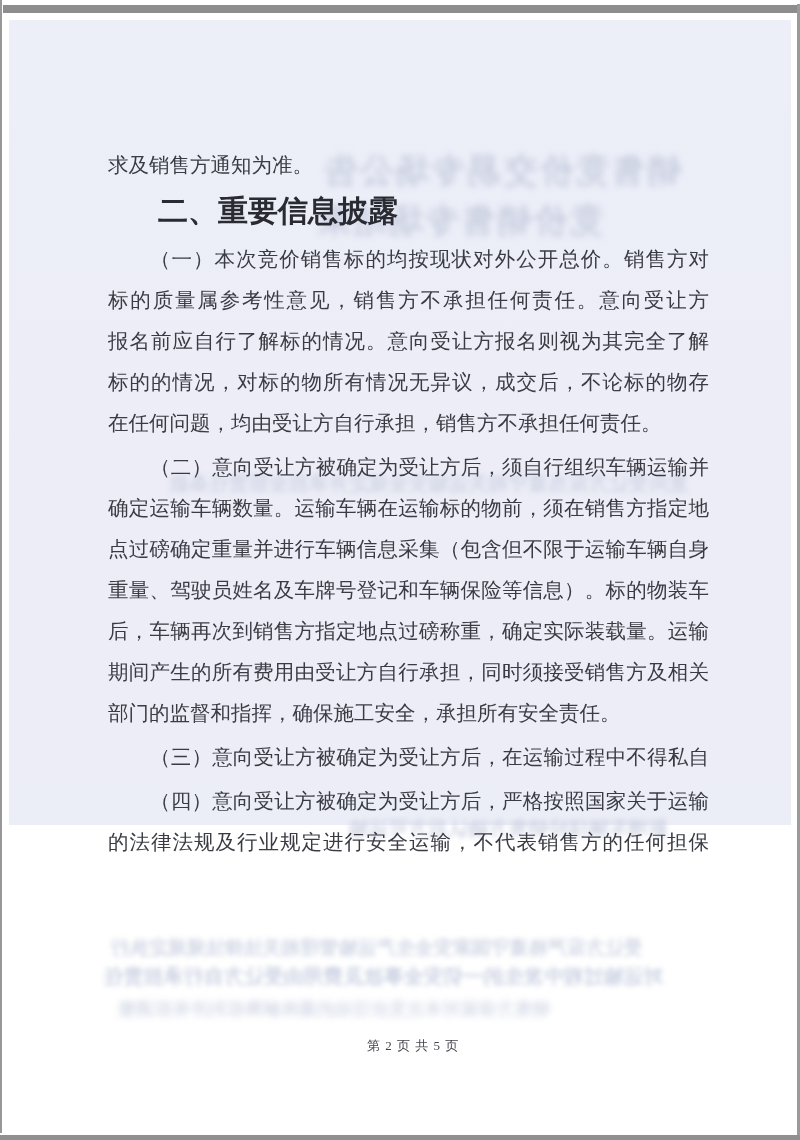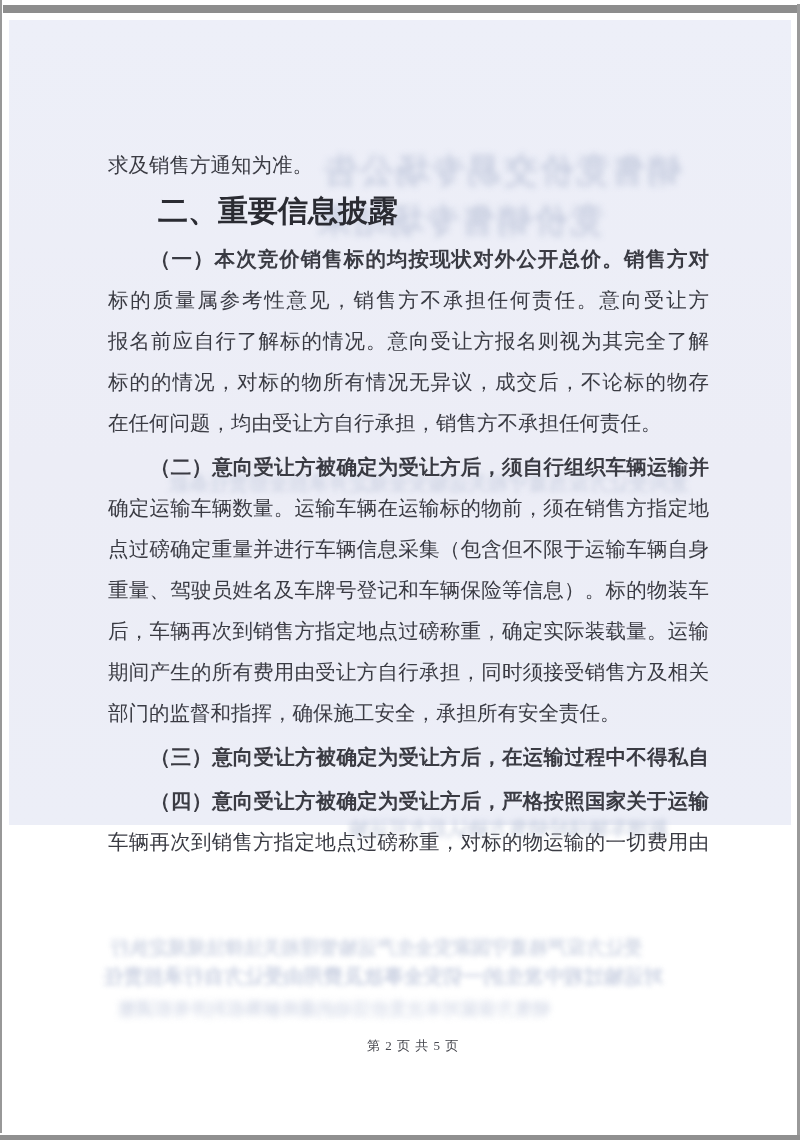--- a/index.html
+++ b/index.html
@@ -50,21 +50,21 @@
     color: #3a3b43;
   }
   .ln {
     line-height: 41px; height: 41px;
     overflow: hidden;
   }
   .j {
     text-align: justify;
     text-align-last: justify;
   }
-  .ind { padding-left: 42px; font-weight: bold; }
+  .ind { padding-left: 42px; }
   .para { margin: 0 0 3px 0; }
   .heading {
     font-family: "Liberation Sans", "DejaVu Sans", sans-serif;
     font-weight: 700;
     font-size: 30px;
     line-height: 45px; height: 45px;
     color: #2a2b32;
     padding-left: 50px;
     margin: 2px 0 6px 0;
   }
@@ -118,20 +118,20 @@
       <div class="ln j">期间产生的所有费用由受让方自行承担，同时须接受销售方及相关</div>
       <div class="ln">部门的监督和指挥，确保施工安全，承担所有安全责任。</div>
     </div>
 
     <div class="para">
       <div class="ln j ind">（三）意向受让方被确定为受让方后，在运输过程中不得私自</div>
     </div>
 
     <div class="para">
       <div class="ln j ind">（四）意向受让方被确定为受让方后，严格按照国家关于运输</div>
-      <div class="ln j">车辆再次到销售方指定地点过磅称重，对标的物运输的一切费用由</div>
+      <div class="ln j">的法律法规及行业规定进行安全运输，不代表销售方的任何担保</div>
     </div>
 
   </div>
 
   <div class="footer">第 2 页 共 5 页</div>
 
 </div>
 
 </body></html>

